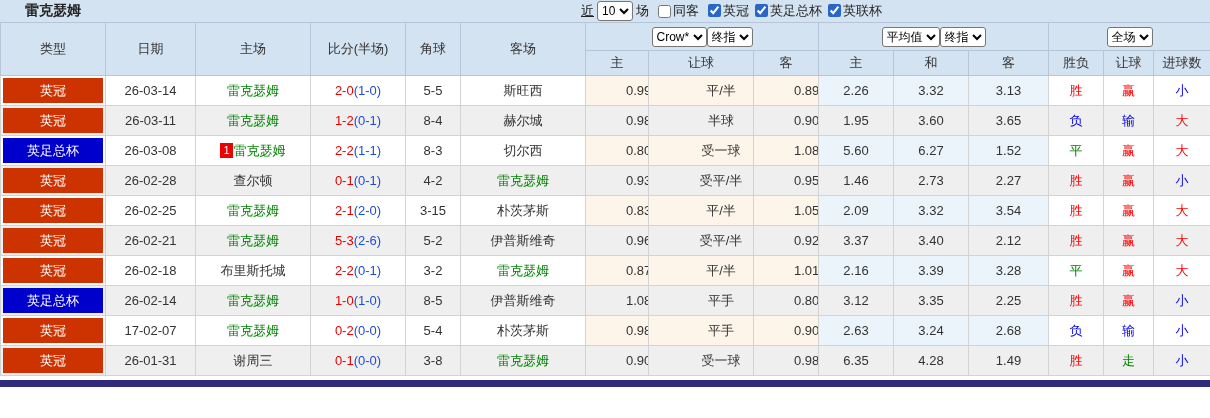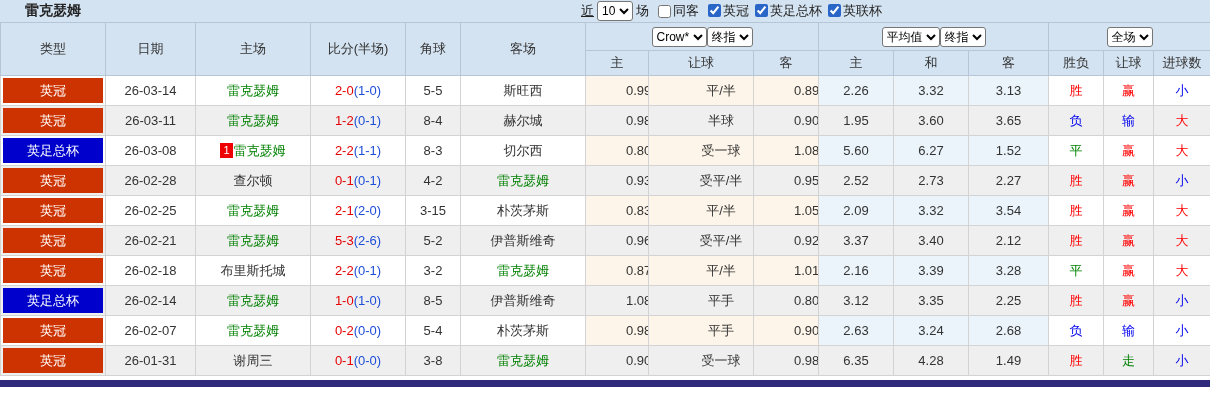--- a/index.html
+++ b/index.html
@@ -210,21 +210,21 @@
             <div class="badge" style="background: rgb(204, 51, 0);">英冠</div>
           </td>
     <td>26-02-28</td>
     <td><span>查尔顿</span></td>
     <td><span class="s-main">0-1</span><span class="s-half">(0-1)</span></td>
     <td>4-2</td>
     <td><span class="team-hl">雷克瑟姆</span></td>
     <td class="tint-cream">0.93</td>
     <td class="tint-cream">受平/半</td>
     <td class="tint-cream">0.95</td>
-    <td class="tint-blue">2.52</td>
+    <td class="tint-blue">1.46</td>
     <td class="tint-blue">2.73</td>
     <td class="tint-blue">2.27</td>
     <td class="c-red">胜</td>
     <td class="c-red">赢</td>
     <td class="c-blue">小</td>
   </tr>
         <tr>
     <td class="c-type">
             <div class="badge" style="background: rgb(204, 51, 0);">英冠</div>
           </td>
@@ -297,21 +297,21 @@
     <td class="tint-blue">3.35</td>
     <td class="tint-blue">2.25</td>
     <td class="c-red">胜</td>
     <td class="c-red">赢</td>
     <td class="c-blue">小</td>
   </tr>
         <tr>
     <td class="c-type">
             <div class="badge" style="background: rgb(204, 51, 0);">英冠</div>
           </td>
-    <td>26-02-07</td>
+    <td>17-02-07</td>
     <td><span class="team-hl">雷克瑟姆</span></td>
     <td><span class="s-main">0-2</span><span class="s-half">(0-0)</span></td>
     <td>5-4</td>
     <td><span>朴茨茅斯</span></td>
     <td class="tint-cream">0.98</td>
     <td class="tint-cream">平手</td>
     <td class="tint-cream">0.90</td>
     <td class="tint-blue">2.63</td>
     <td class="tint-blue">3.24</td>
     <td class="tint-blue">2.68</td>

